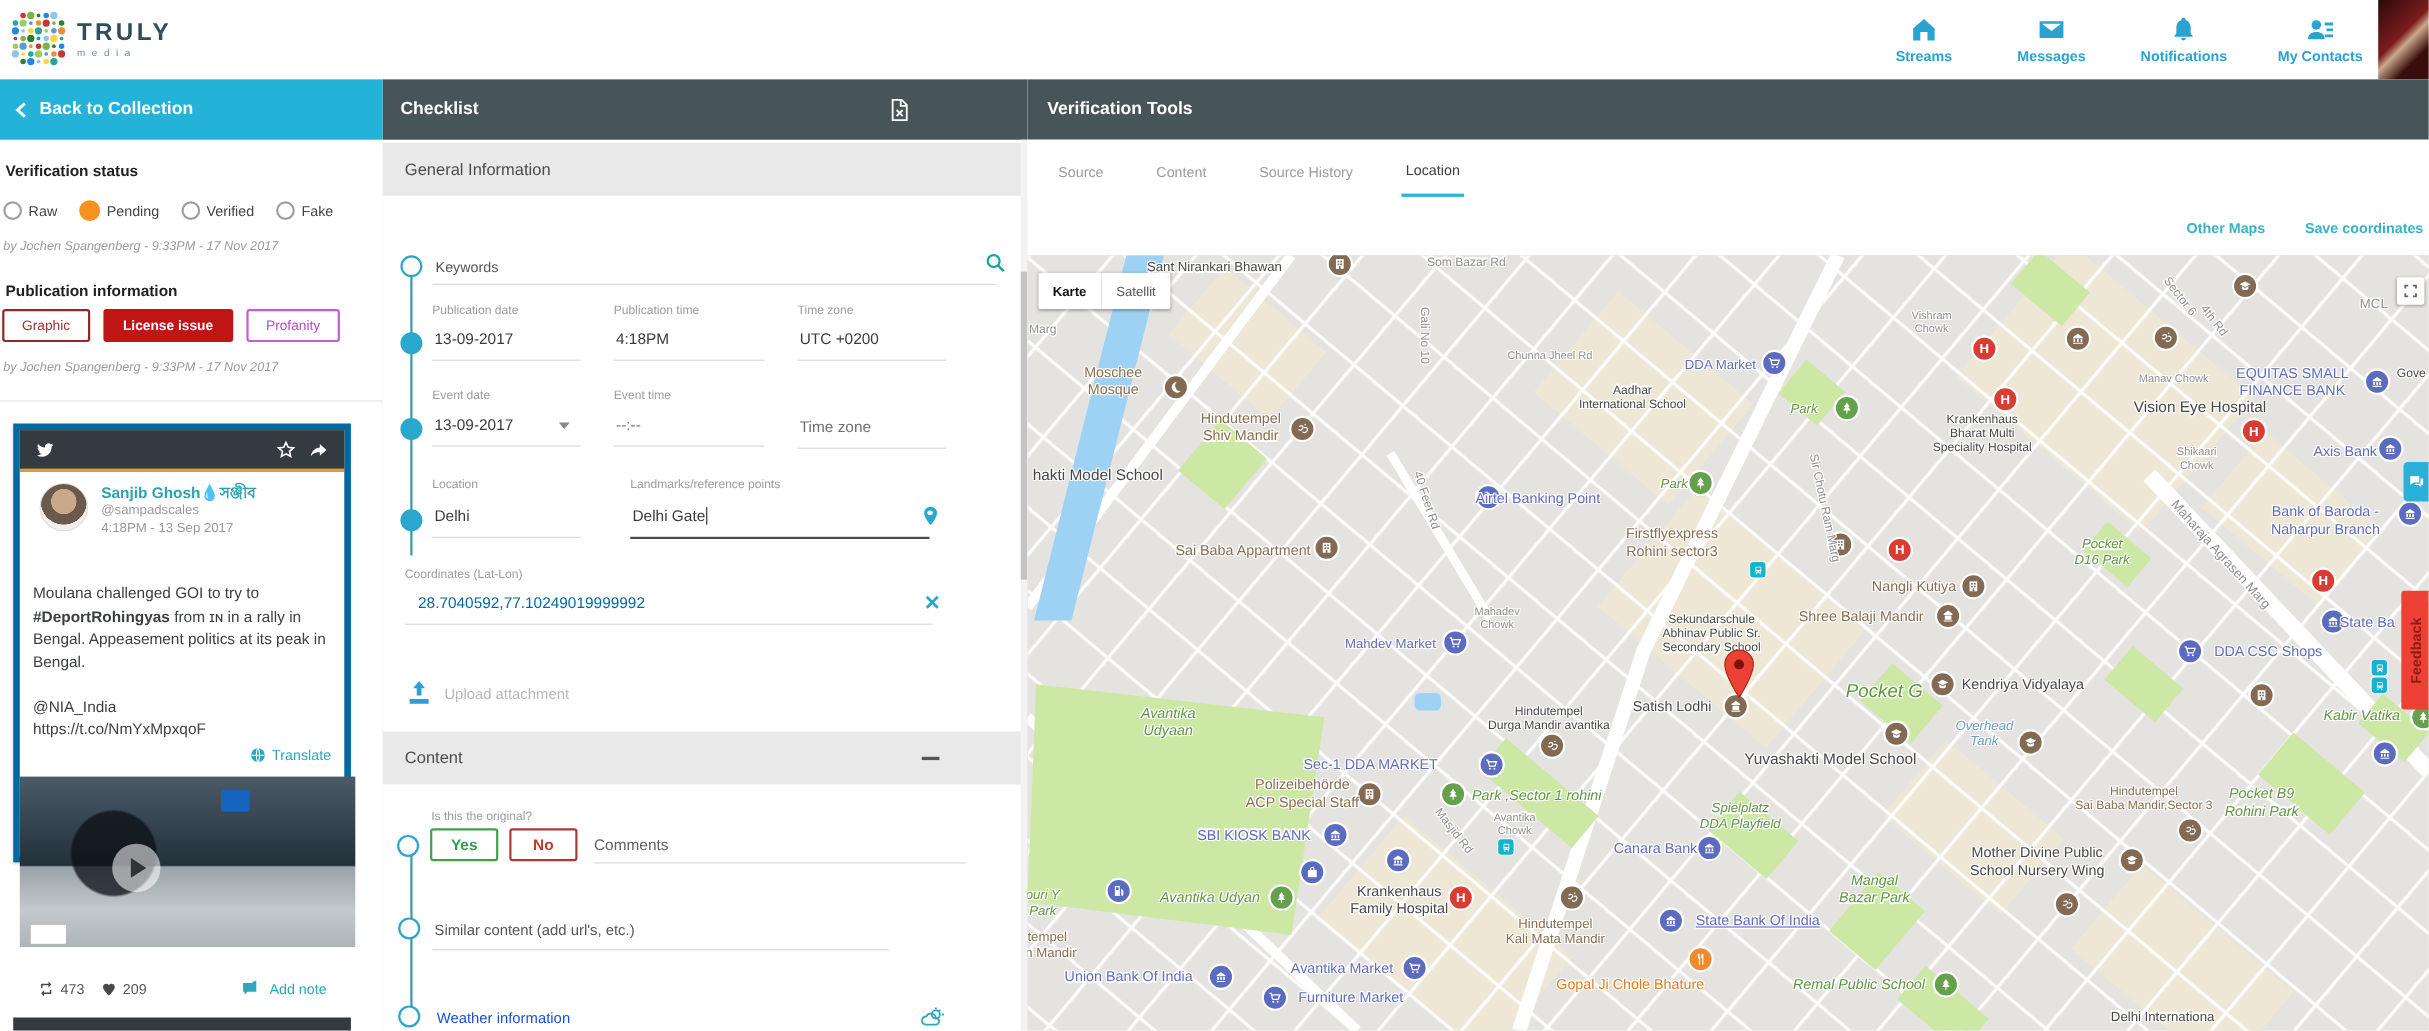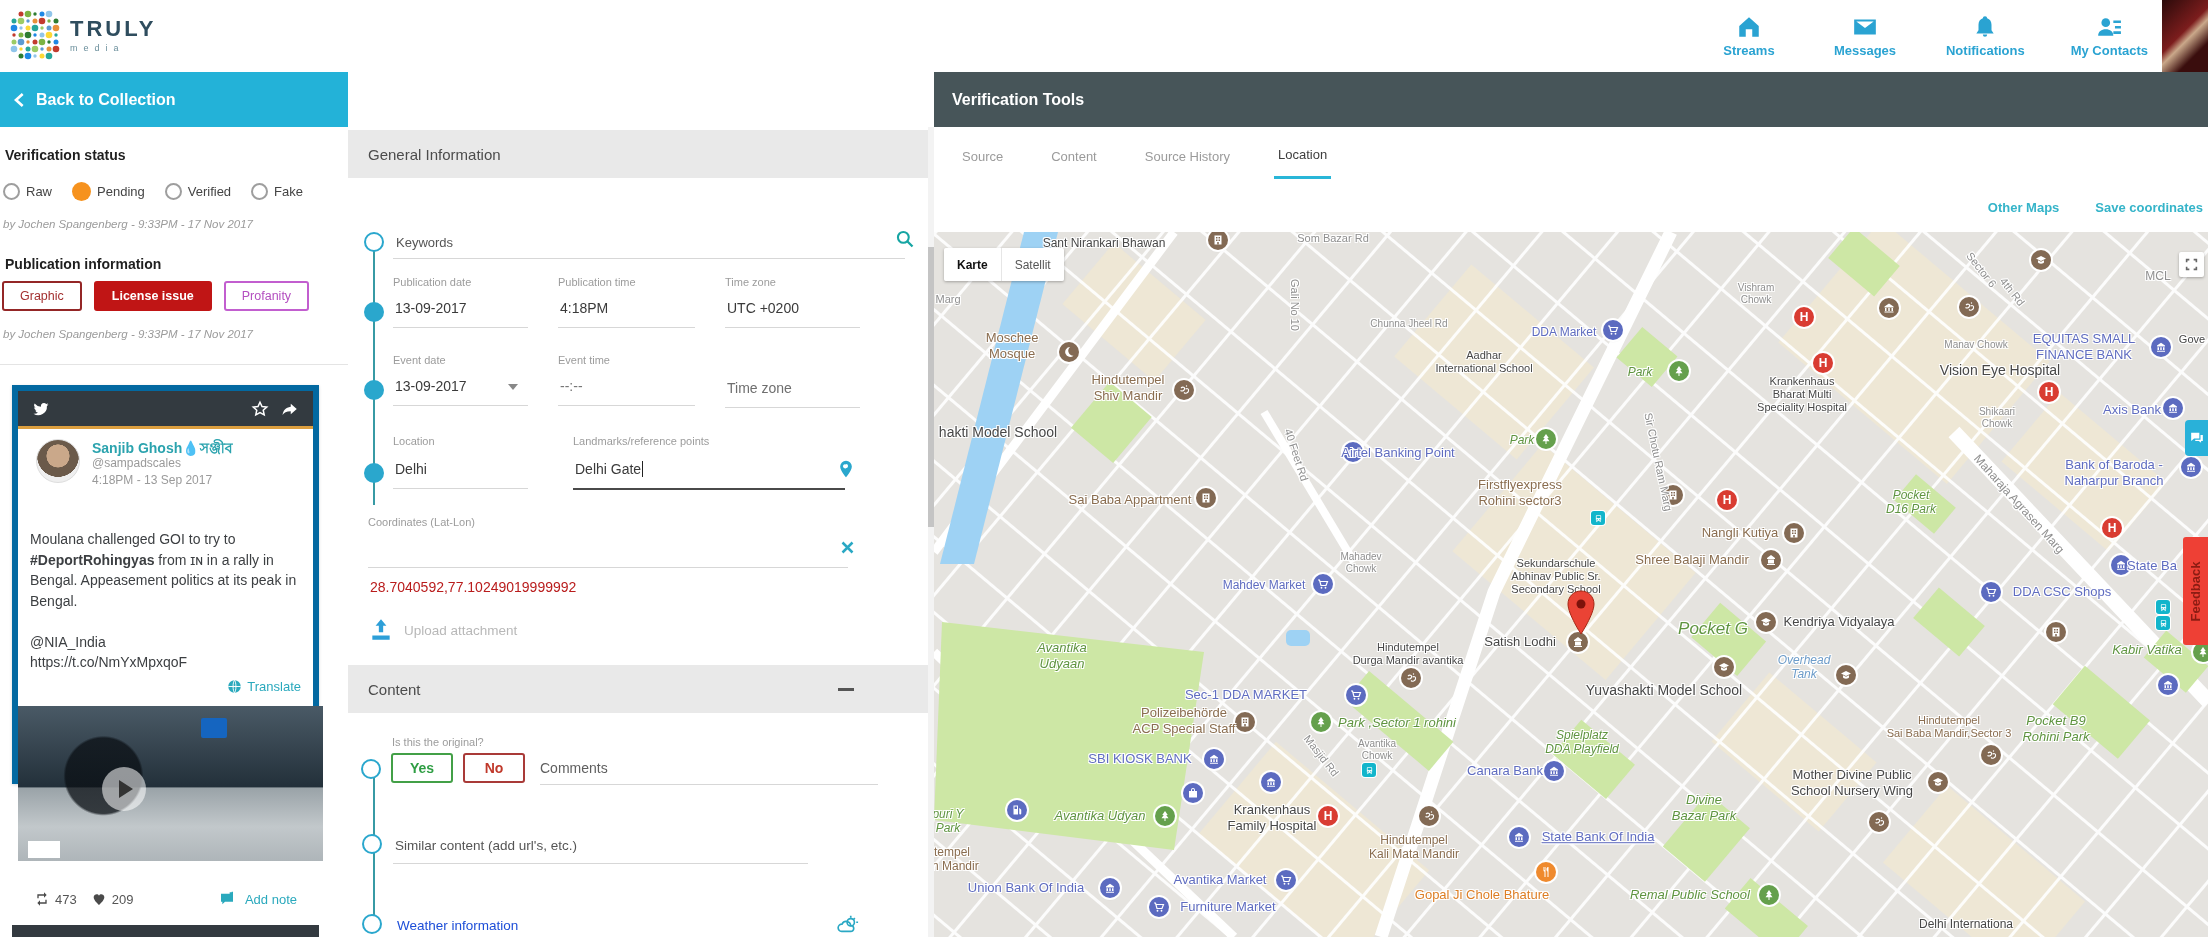--- a/index.html
+++ b/index.html
@@ -285,20 +285,27 @@
             <path d="M3 4h18v12H9l-4 4v-4H3zm13-2h3V1h2v1h0v2h-2v1h-2V4h-1z"></path>
           </svg>
         <span>Add note</span>
       </span>
     </div>
   </article>
   <div class="next-card"></div>
 </aside>
 
 <section class="cl-panel">
+  <header class="panel-header dark" style="padding:0 16px;">
+    <span>Checklist</span>
+    <span style="flex:1;"></span>
+    <svg width="22" height="22" viewBox="0 0 24 24" style="margin-right:90px;">
+        <path fill="none" stroke="#fff" stroke-width="1.8" d="M6 2h9l5 5v15H6zM14 2v6h6M10 12l6 6m0-6l-6 6"></path>
+      </svg>
+  </header>
 
   <div class="sec-bar" style="top:58px;">General Information</div>
 
   <div class="tl-line" style="top:170px;height:263px;"></div>
 
   <div class="tl-circle empty" style="left:16px;top:160px;"></div>
   <div class="fval" style="left:48px;top:163px;color:#555;font-size:13px;">Keywords</div>
   <svg width="20" height="20" viewBox="0 0 24 24" style="position:absolute;left:547px;top:157px;">
       <circle cx="10" cy="10" r="6.5" fill="none" stroke="#16a5a3" stroke-width="2.5"></circle>
       <path d="M15 15l6 6" stroke="#16a5a3" stroke-width="2.8"></path>
@@ -332,21 +339,21 @@
   <div class="fval" style="left:47px;top:389px;">Delhi</div>
   <div class="fline" style="left:45px;top:416px;width:135px;"></div>
   <div class="flabel" style="left:225px;top:363px;">Landmarks/reference points</div>
   <div class="fval" style="left:227px;top:389px;border-right:1px solid #222;padding-right:1px;display:inline-block;">Delhi Gate</div>
   <div class="fline" style="left:225px;top:416px;width:272px;height:2px;background:#4a4a4a;"></div>
   <svg width="20" height="22" viewBox="0 0 24 24" style="position:absolute;left:488px;top:386px;">
       <path fill="#2aa7cd" d="M12 2a7 7 0 0 1 7 7c0 5-7 13-7 13S5 14 5 9a7 7 0 0 1 7-7zm0 4.5A2.5 2.5 0 1 0 12 11a2.5 2.5 0 0 0 0-5z"></path>
     </svg>
 
   <div class="flabel" style="left:20px;top:444px;">Coordinates (Lat-Lon)</div>
-  <div class="fval" style="left:22px;top:468px;color:#b91c1c;margin-top:39px;">28.7040592,77.10249019999992</div>
+  <div class="fval" style="left:32px;top:468px;color:#0369a1;">28.7040592,77.10249019999992</div>
   <div class="fline" style="left:20px;top:495px;width:480px;"></div>
   <svg width="15" height="15" viewBox="0 0 24 24" style="position:absolute;left:492px;top:468px;">
       <path stroke="#2aa8c4" stroke-width="4" d="M4 4l16 16M20 4L4 20"></path>
     </svg>
 
   <div style="position:absolute;left:20px;top:545px;display:flex;align-items:center;gap:10px;cursor:pointer;">
     <svg width="26" height="26" viewBox="0 0 24 24">
         <path fill="#2d9fd8" d="M12 2l5 6h-3v6h-4V8H7zM4 17h16v4H4z"></path>
       </svg>
     <span style="font-size:13.5px;color:#b8b8b8;">Upload attachment</span>
@@ -989,21 +996,21 @@
           <div>tempel</div>
           <div>an Mandir</div>
         </div>
         <div class="mlabel c-green" style="left: 756px; top: 663px; font-size: 13px;">
           <div>Remal Public School</div>
         </div>
         <div class="mlabel c-blue" style="left: 664px; top: 605px; font-size: 13px; text-decoration: underline;">
           <div>State Bank Of India</div>
         </div>
         <div class="mlabel c-green" style="left: 770px; top: 576px; font-size: 13px;">
-          <div>Divine</div>
+          <div>Mangal</div>
           <div>Bazar Park</div>
         </div>
         <div class="mlabel c-green" style="left: 648px; top: 510px; font-size: 12px;">
           <div>Spielplatz</div>
           <div>DDA Playfield</div>
         </div>
         <div class="mlabel c-dark" style="left: 730px; top: 458px; font-size: 14px;">
           <div>Yuvashakti Model School</div>
         </div>
         <div class="mlabel c-green" style="left: 779px; top: 385px; font-size: 17px; margin-top: 12px;">

